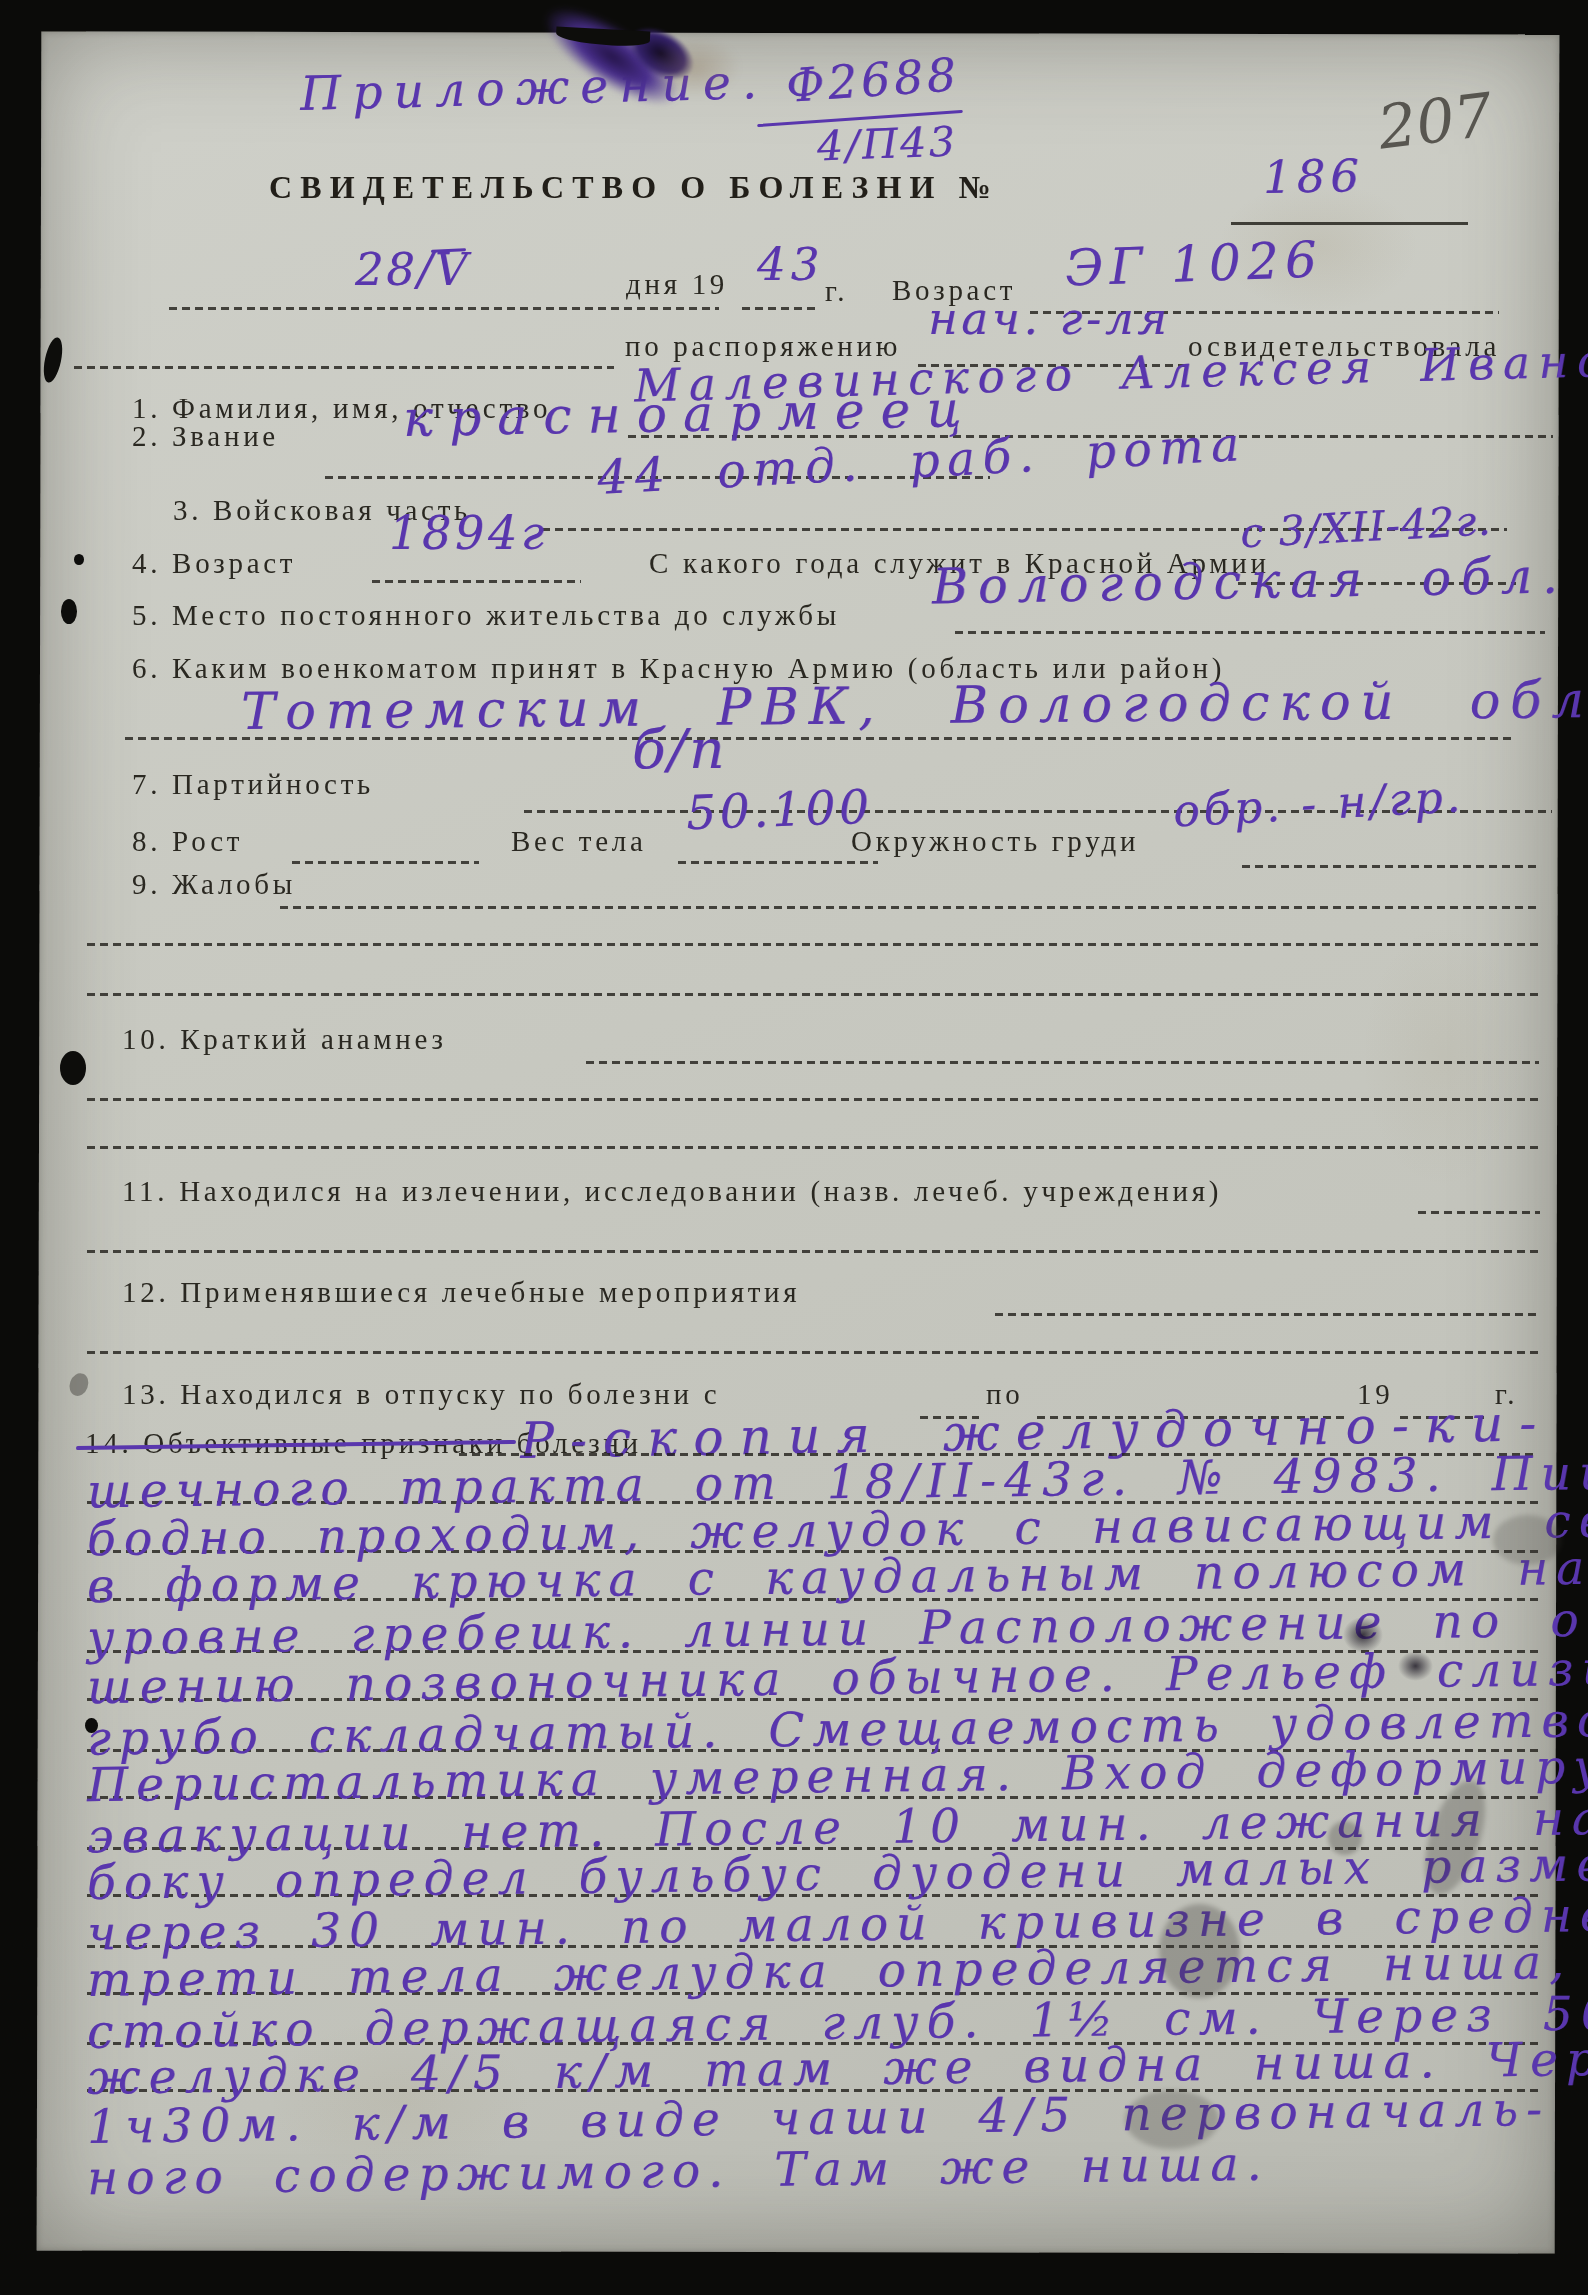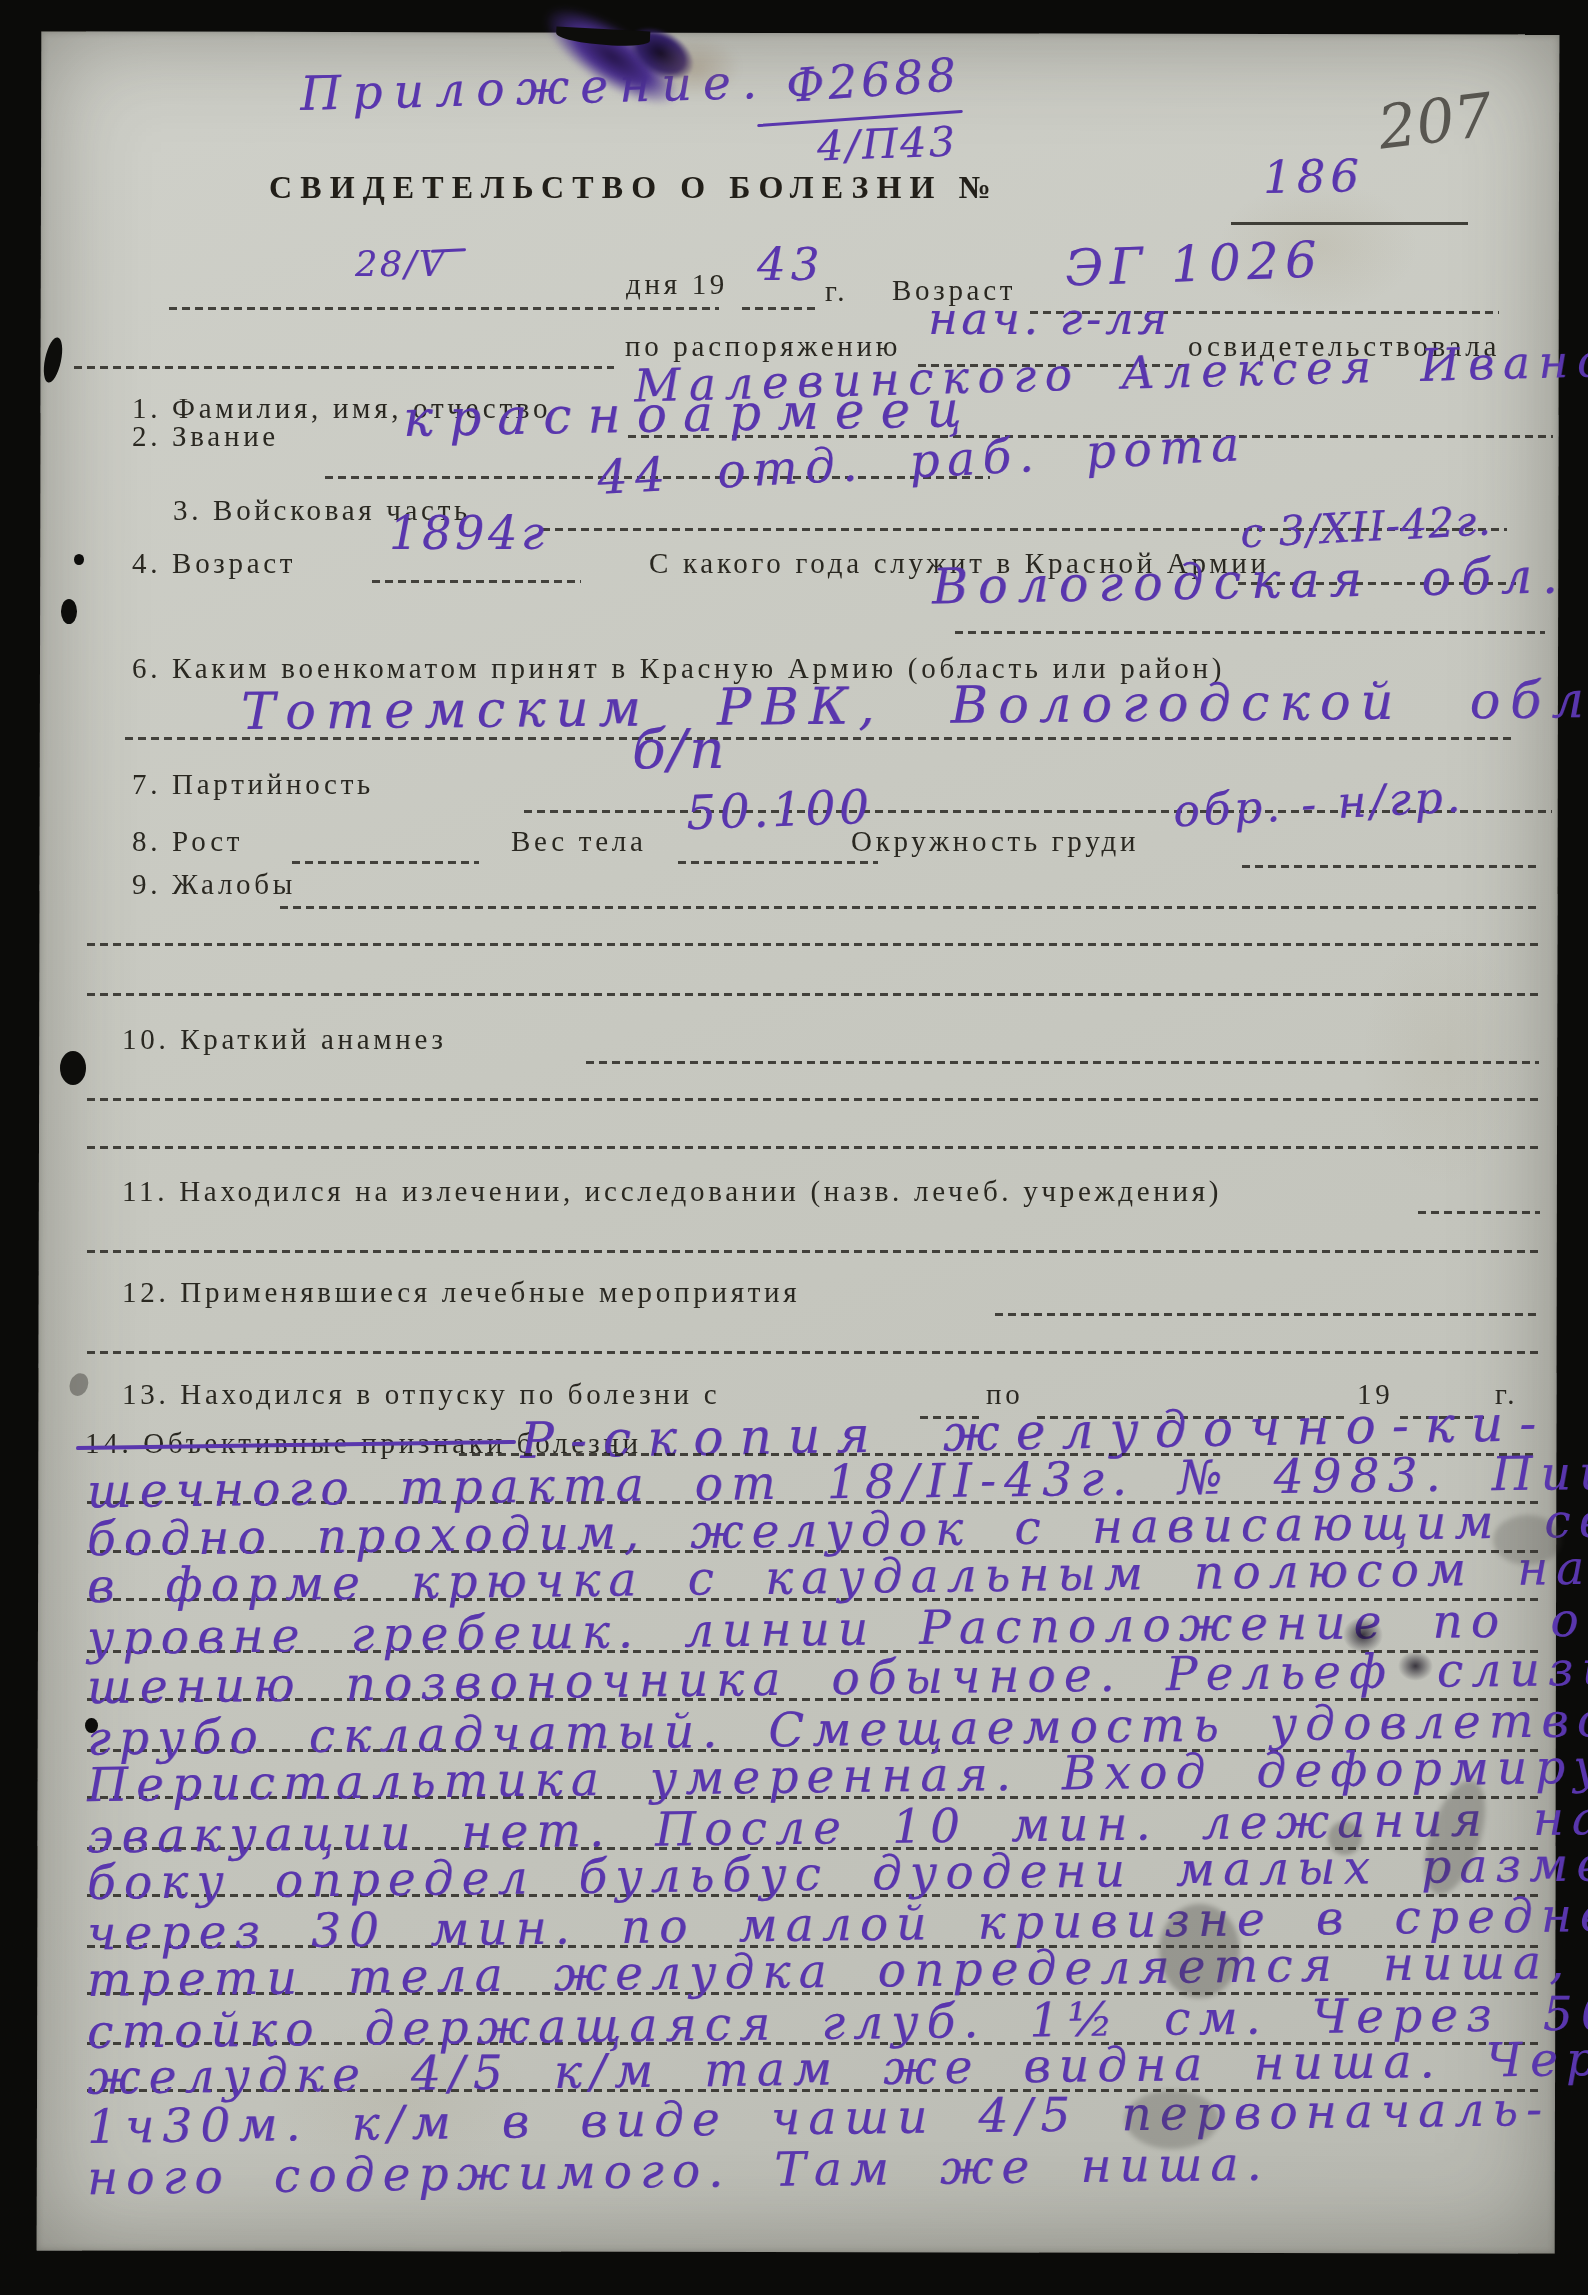--- a/index.html
+++ b/index.html
@@ -63,21 +63,21 @@
   <div class="inkline" style="left:757px;top:117px;width:206px;height:3.1px;transform:rotate(-4deg);"></div>
   <div class="abs hw" style="left:817px;top:124px;font-size:41px;letter-spacing:2.5px;transform:rotate(-2deg);">4/П43</div>
 
   <div class="abs pencil" style="left:1378px;top:86px;font-size:60px;transform:rotate(-7deg);">207</div>
 
   <div class="abs pr title" style="left:269px;top:170px;">СВИДЕТЕЛЬСТВО О БОЛЕЗНИ №</div>
   <div class="rule solid" style="left:1231px;top:222px;width:237px;"></div>
   <div class="abs hw" style="left:1263px;top:154px;font-size:45px;letter-spacing:5px;transform:rotate(-1deg);">186</div>
 
   <div class="rule" style="left:169px;top:307px;width:550px;"></div>
-  <div class="abs hw" style="left:355px;top:247px;font-size:35px;letter-spacing:2.5px;">28/V</div>
+  <div class="abs hw" style="left:355px;top:247px;font-size:45px;letter-spacing:2.5px;">28/V</div>
   <div class="inkline" style="left:431px;top:249px;width:35px;height:3.1px;transform:rotate(-3deg);"></div>
   <div class="abs pr" style="left:626px;top:268px;">дня 19</div>
   <div class="abs hw" style="left:757px;top:242px;font-size:45px;">43</div>
   <div class="rule" style="left:742px;top:307px;width:75px;"></div>
   <div class="abs pr" style="left:825px;top:275px;">г.</div>
   <div class="abs pr" style="left:892px;top:274px;">Возраст</div>
   <div class="rule" style="left:1030px;top:311px;width:469px;"></div>
   <div class="abs hw" style="left:1065px;top:239px;font-size:50px;letter-spacing:6.2px;transform:rotate(-2deg);">ЭГ 1026</div>
 
   <div class="rule" style="left:74px;top:366px;width:540px;"></div>
@@ -99,20 +99,21 @@
   <div class="rule" style="left:542px;top:528px;width:965px;"></div>
 
   <div class="blob black" style="left:74px;top:554px;width:10px;height:11.2px;"></div>
   <div class="abs pr" style="left:132px;top:547px;">4. Возраст</div>
   <div class="abs hw" style="left:389px;top:510px;font-size:46px;letter-spacing:3.7px;">1894г</div>
   <div class="rule" style="left:372px;top:580px;width:209px;"></div>
   <div class="abs pr" style="left:649px;top:547px;">С какого года служит в Красной Армии</div>
   <div class="abs hw" style="left:1240px;top:507px;font-size:41px;letter-spacing:1.2px;transform:rotate(-3deg);">с 3/XII-42г.</div>
   <div class="rule" style="left:1238px;top:582px;width:278px;"></div>
 
+  <div class="abs pr" style="left:132px;top:599px;">5. Место постоянного жительства до службы</div>
   <div class="abs hw" style="left:932px;top:557px;font-size:49px;letter-spacing:10px;word-spacing:24px;transform:rotate(-1deg);">Вологодская обл.</div>
   <div class="rule" style="left:955px;top:631px;width:590px;"></div>
 
   <div class="abs pr" style="left:132px;top:652px;">6. Каким военкоматом принят в Красную Армию (область или район)</div>
   <div class="abs hw" style="left:241px;top:680px;font-size:51px;letter-spacing:10px;word-spacing:40px;transform:rotate(-0.5deg);">Тотемским РВК, Вологодской обл.</div>
   <div class="rule" style="left:125px;top:737px;width:1387px;"></div>
 
   <div class="abs pr" style="left:132px;top:768px;">7. Партийность</div>
   <div class="abs hw" style="left:632px;top:722px;font-size:55px;letter-spacing:2.5px;">б/п</div>
   <div class="rule" style="left:524px;top:810px;width:1028px;"></div>

